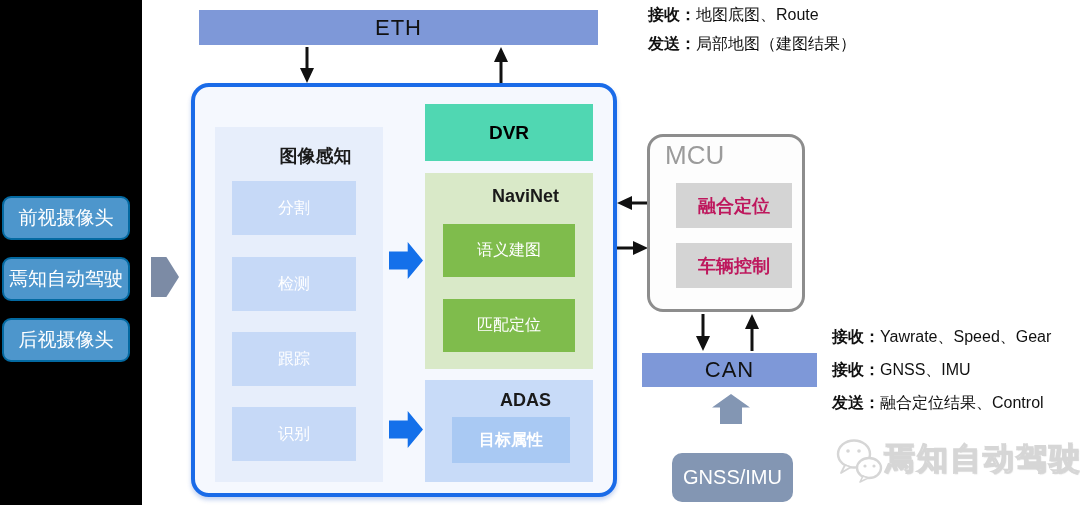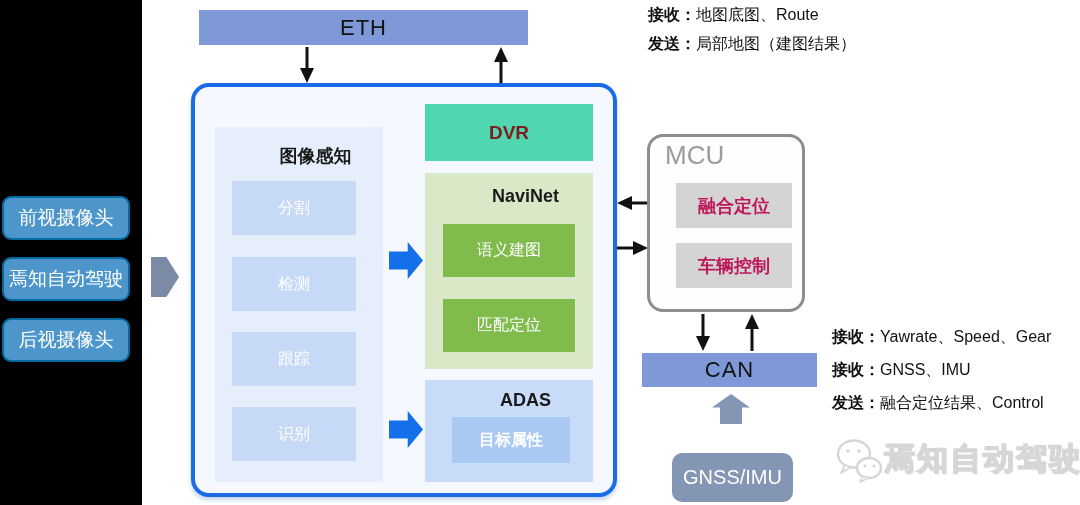--- a/index.html
+++ b/index.html
@@ -29,21 +29,21 @@
   .gray-pent {
     left:151px; top:257px; width:28px; height:40px; background:#7c8ba5;
     clip-path:polygon(0 0,55% 0,100% 50%,55% 100%,0 100%);
   }
 
   
   .bus {
     background:#7e98d8; display:flex; align-items:center; justify-content:center;
     font-size:22px; color:#111; letter-spacing:1px;
   }
-  .eth-bar { left:199px; top:10px; width:329px; height:35px; }
+  .eth-bar { left:199px; top:10px; width:399px; height:35px; }
   .can-bar { left:642px; top:353px; width:175px; height:34px; }
 
   
   .soc-box {
     left:191px; top:83px; width:426px; height:414px;
     background:#f5f8fe; border:4px solid #1a6be8; border-radius:18px;
     box-shadow:0 3px 4px rgba(20,80,200,0.25);
   }
 
   
@@ -60,21 +60,21 @@
   .blue-arrow {
     width:34px; height:37px; background:#1470ea;
     clip-path:polygon(0 26%,55% 26%,55% 0,100% 50%,55% 100%,55% 74%,0 74%);
   }
   .ba1 { left:389px; top:242px; } .ba2 { left:389px; top:411px; }
 
   
   .dvr-box {
     left:425px; top:104px; width:168px; height:57px; background:#50d7b2;
     display:flex; align-items:center; justify-content:center;
-    font-size:19px; font-weight:600; color:#7f1d1d;
+    font-size:19px; font-weight:600; color:#000000;
   }
 
   
   .navinet-panel { left:425px; top:173px; width:168px; height:196px; background:#d9e9c8; }
   .nav-title { padding-top:13px; font-weight:600; }
   .green-item {
     left:443px; width:132px; height:53px; background:#7fbc4c; color:#fff;
     display:flex; align-items:center; justify-content:center; font-size:16px; font-weight:500;
   }
   .gi1 { top:224px; } .gi2 { top:299px; }

